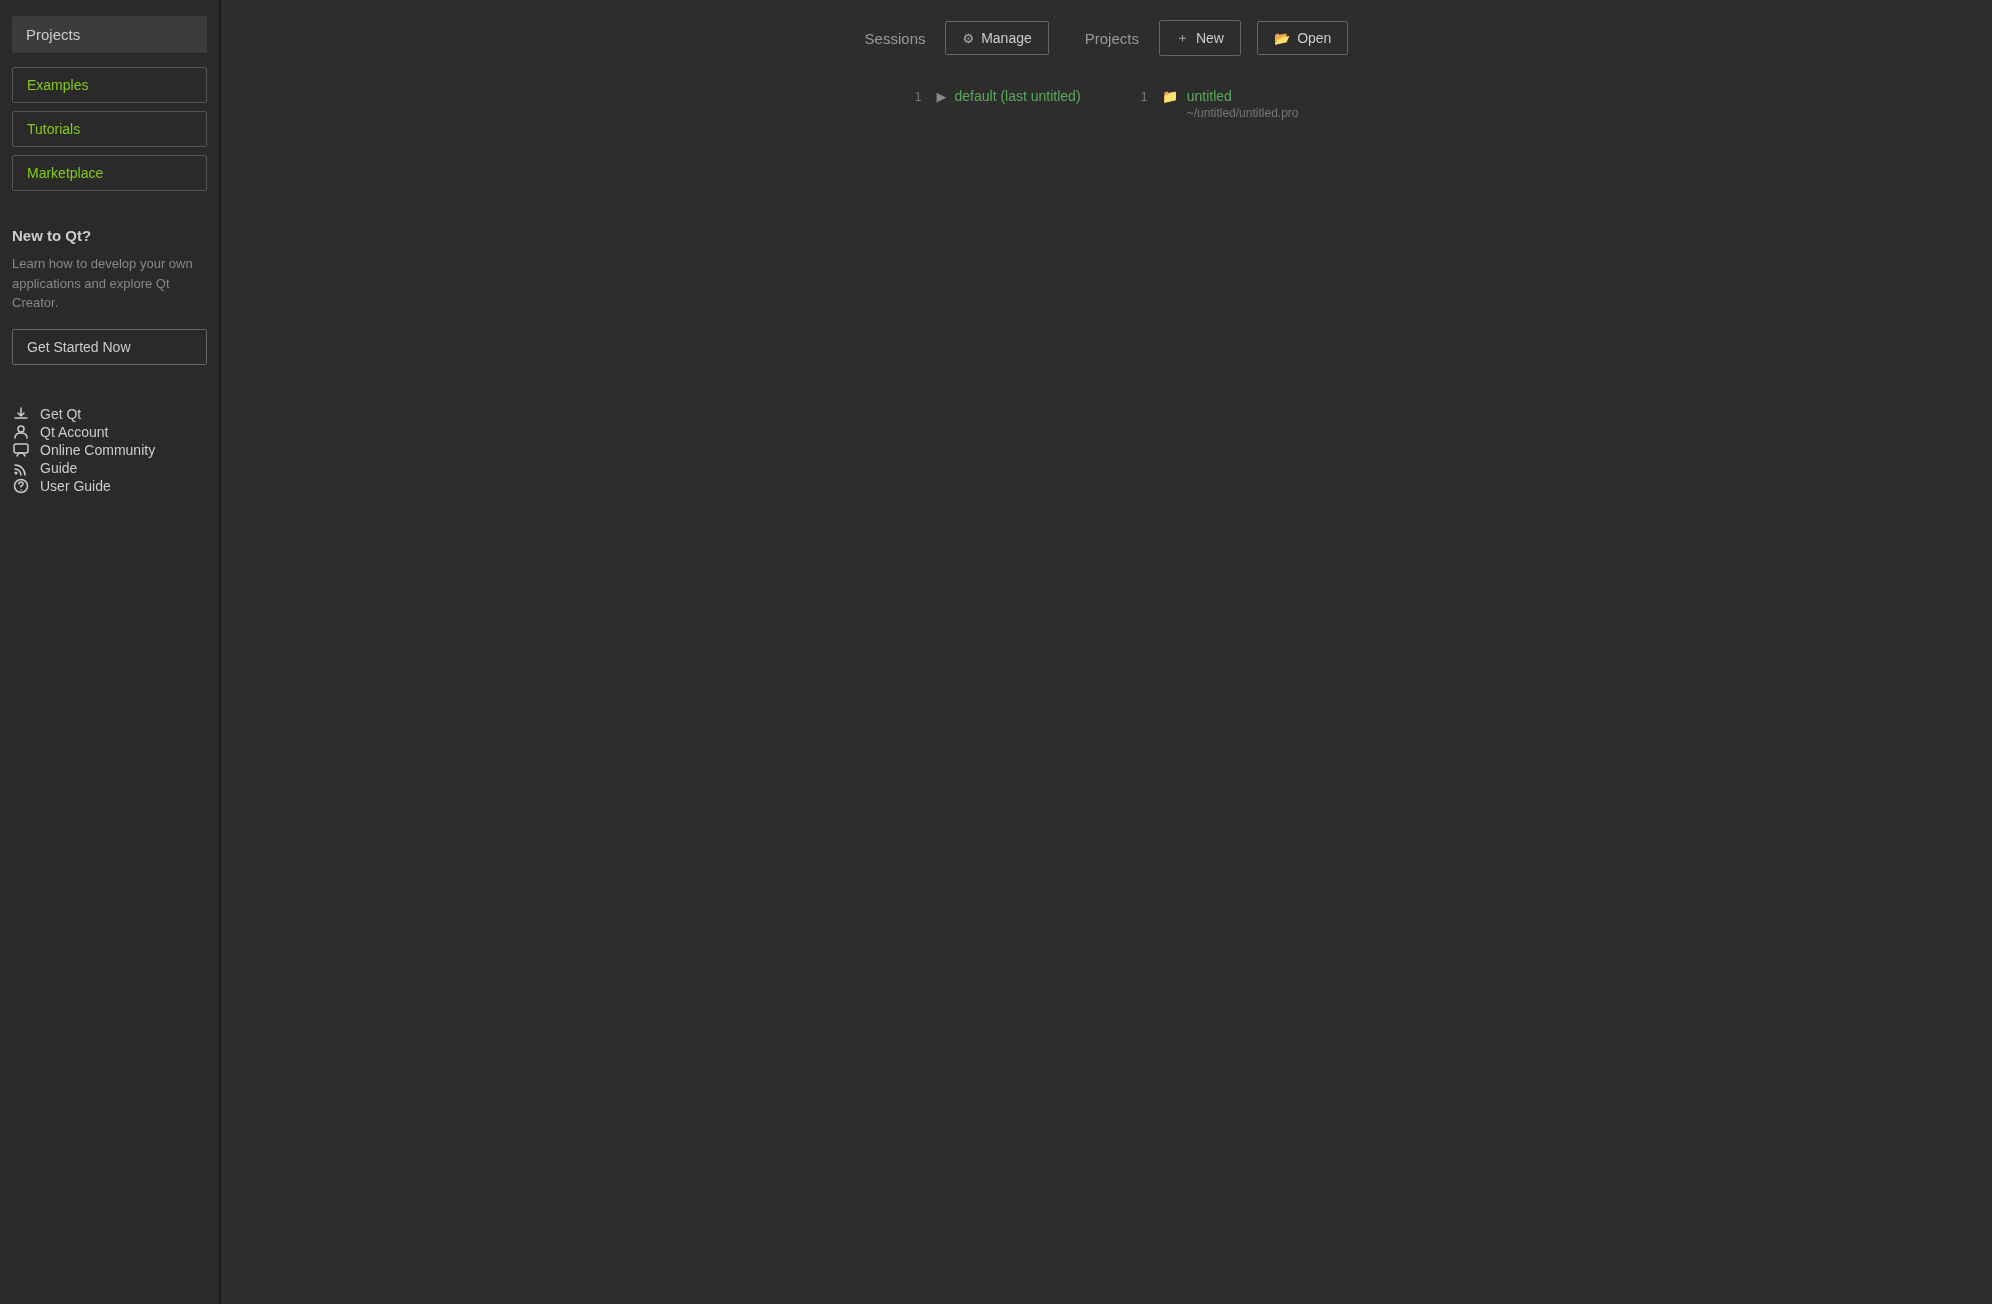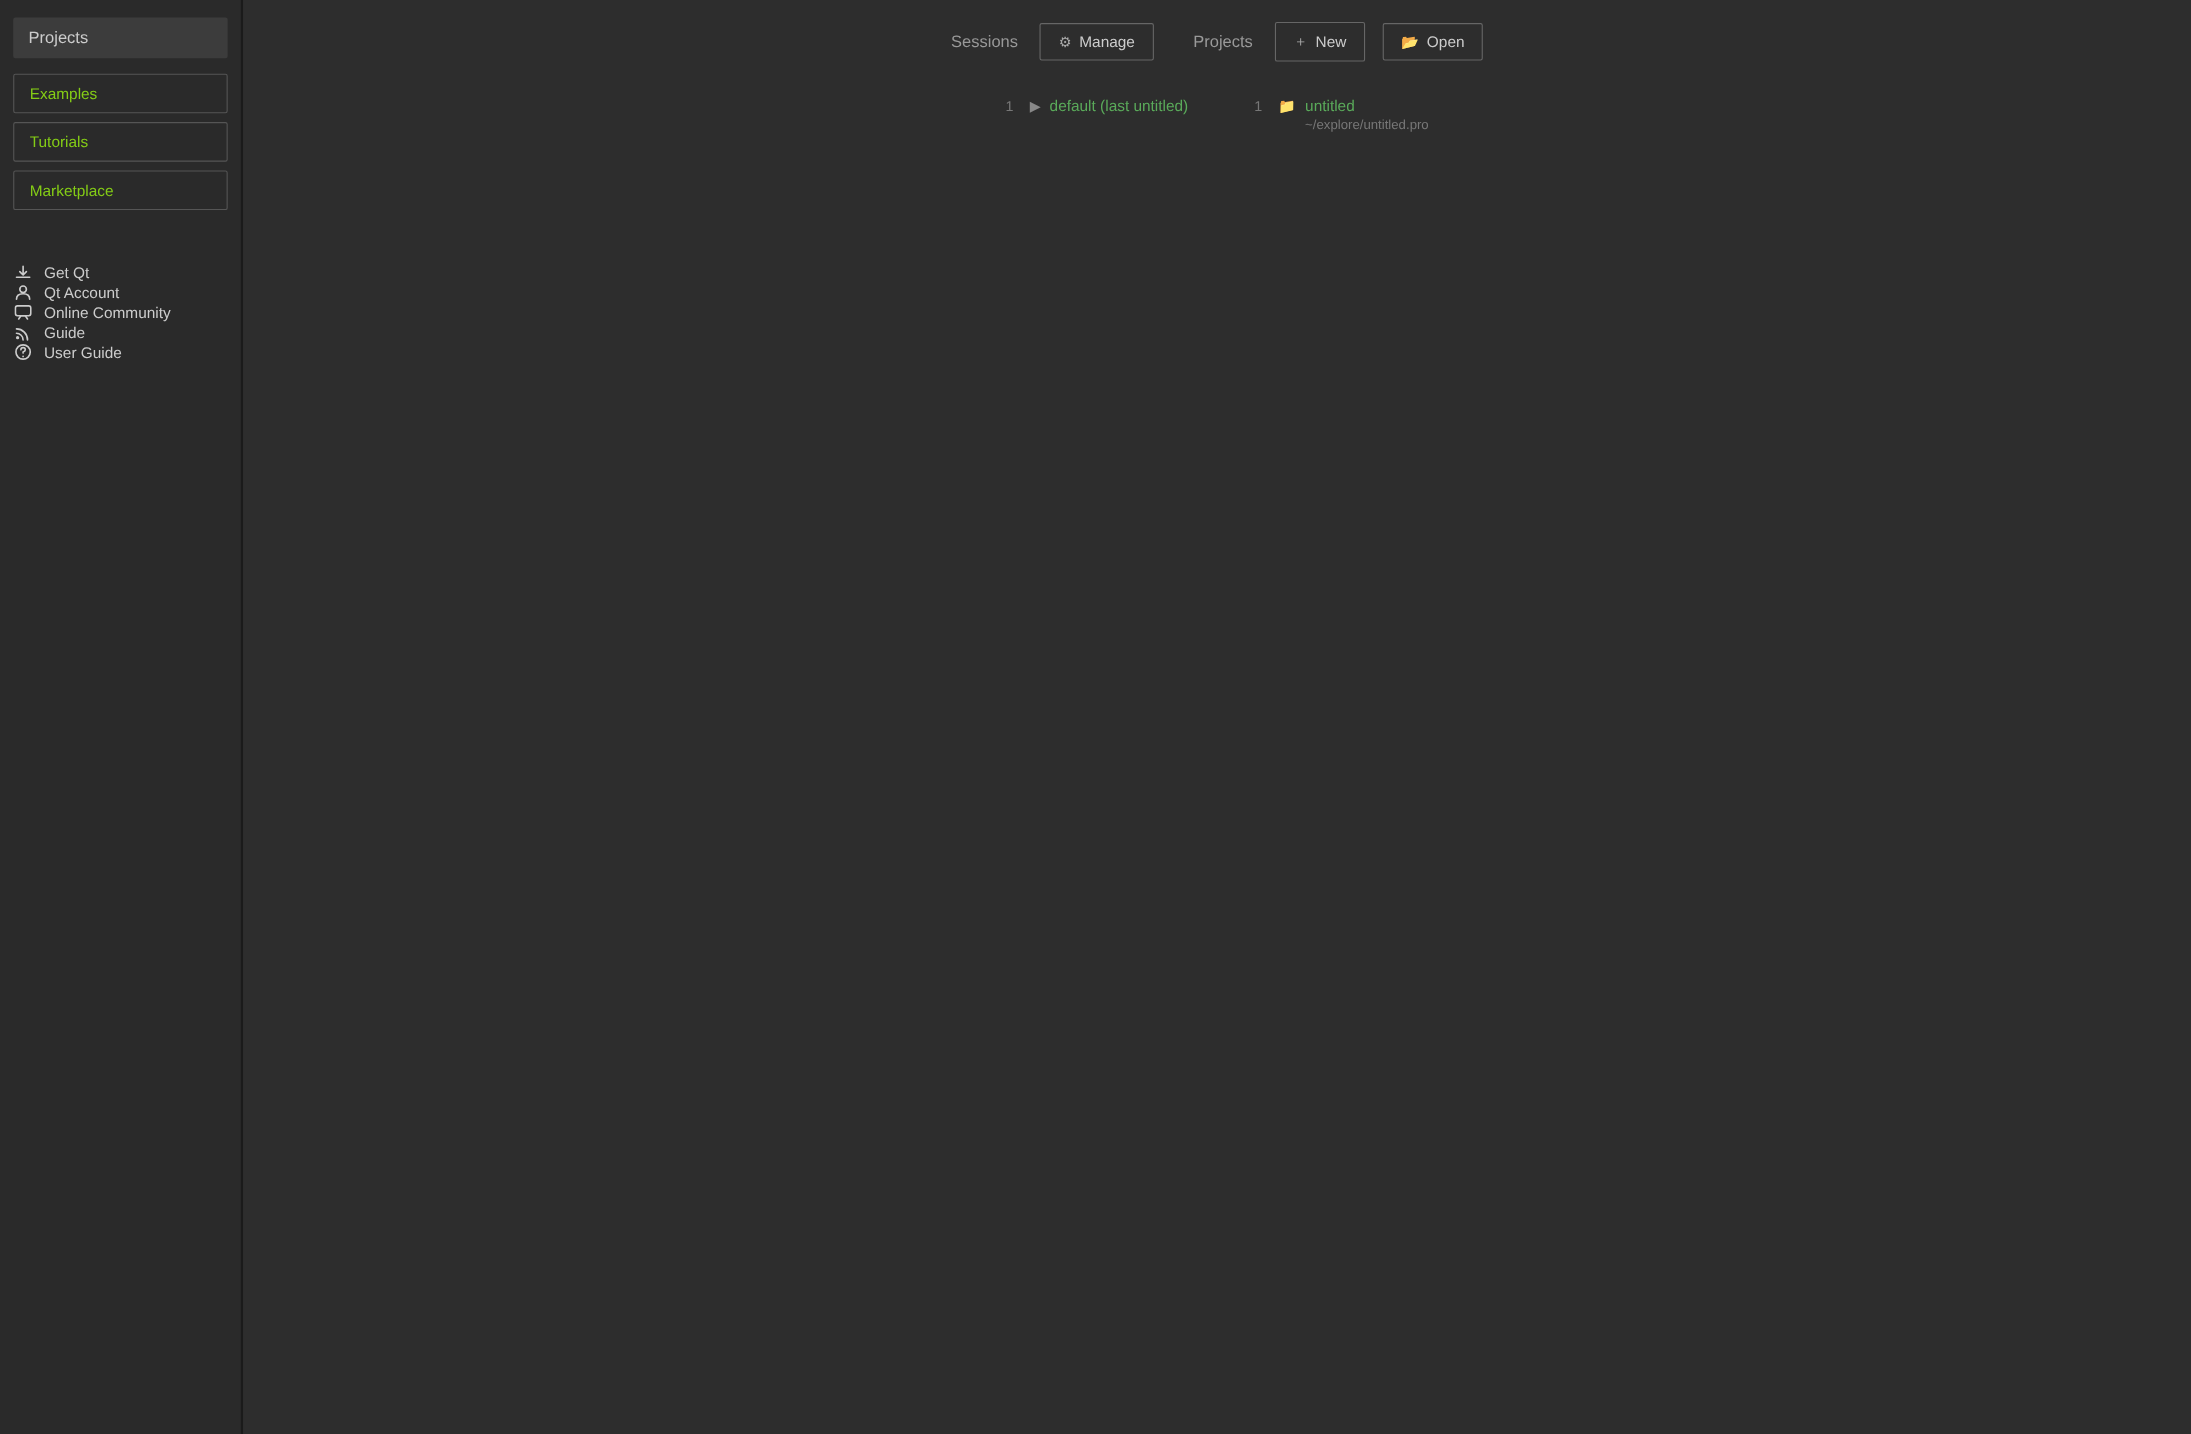--- a/index.html
+++ b/index.html
@@ -212,20 +212,25 @@
 <div class="sidebar">
 
   <button class="sidebar-projects-btn">Projects</button>
 
   <button class="sidebar-nav-btn">Examples</button>
 
   <button class="sidebar-nav-btn">Tutorials</button>
 
   <button class="sidebar-nav-btn">Marketplace</button>
 
+  <div class="sidebar-section">
+    <div class="new-to-qt-title">New to Qt?</div>
+    <div class="new-to-qt-desc">Learn how to develop your own applications and explore Qt Creator.</div>
+    <button class="get-started-btn">Get Started Now</button>
+  </div>
 
   <div class="sidebar-links">
 
     <div class="sidebar-link">
       <span class="link-icon">
         <svg width="16" height="16" viewBox="0 0 16 16" fill="none" xmlns="http://www.w3.org/2000/svg">
           <path d="M8 2v8M5 7l3 3 3-3M2 12h12" stroke="#cccccc" stroke-width="1.5" stroke-linecap="round" stroke-linejoin="round"></path>
         </svg>
       </span>
       <span>Get Qt</span>
@@ -314,20 +319,20 @@
         </div>
       </div>
     </div>
 
     <div class="items-column">
       <div class="item-row">
         <span class="item-number">1</span>
         <span class="item-icon">📁</span>
         <div class="item-details">
           <span class="item-name">untitled</span>
-          <span class="item-path">~/explore/untitled.pro</span>
+          <span class="item-path">~/untitled/untitled.pro</span>
         </div>
       </div>
     </div>
 
   </div>
 
 </div>
 
 </body></html>

